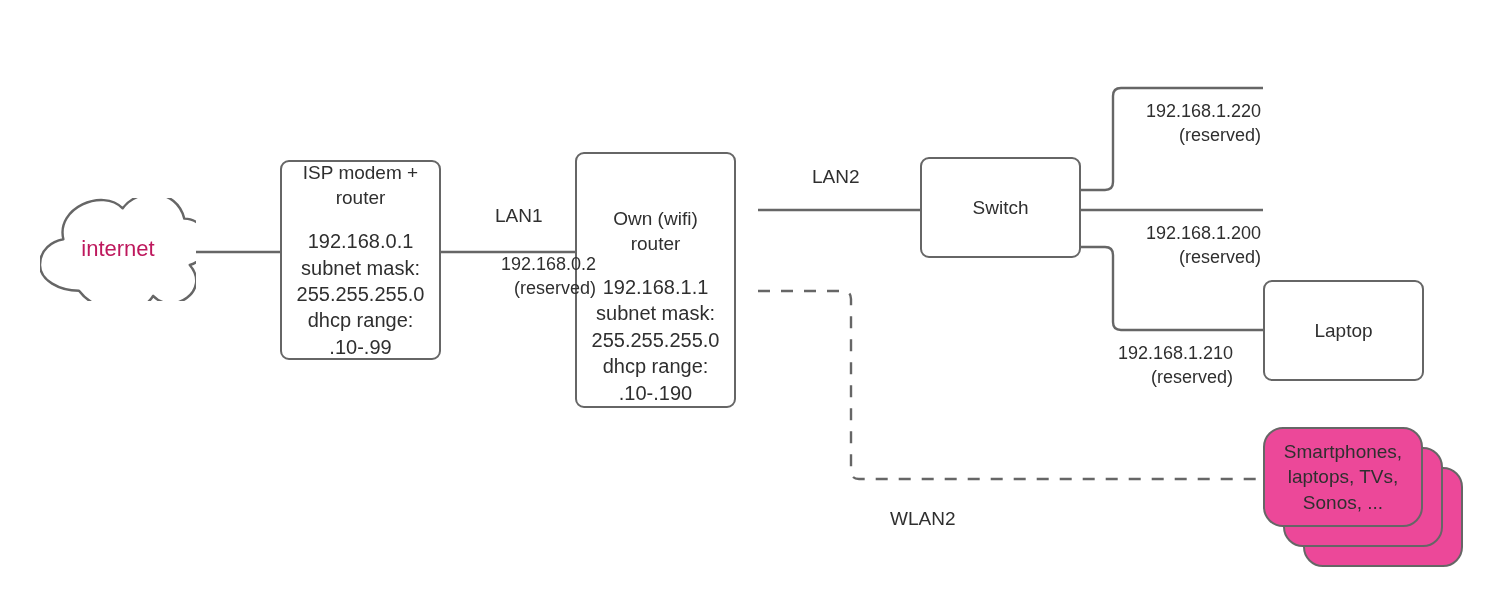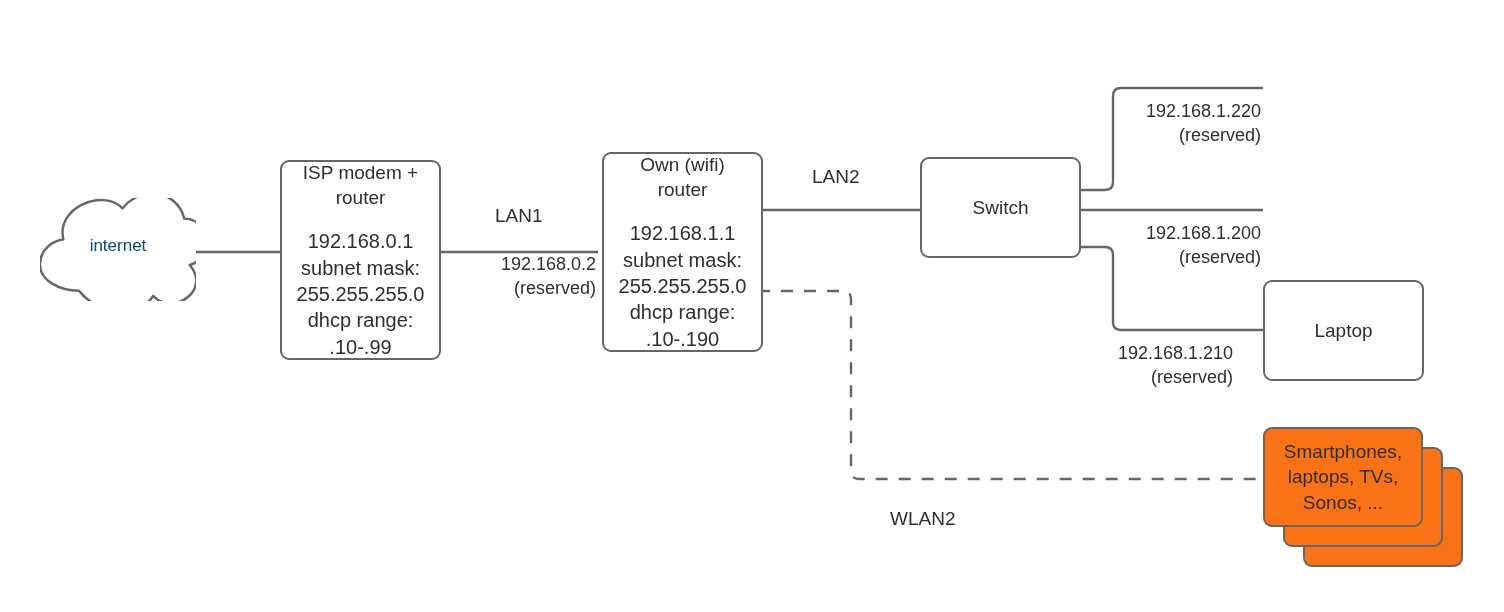--- a/index.html
+++ b/index.html
@@ -53,22 +53,22 @@
   }
 
   
   .stack {
     position: absolute;
   }
   .stack .sheet {
     position: absolute;
     box-sizing: border-box;
     border: 2px solid #666666;
-    border-radius: 9px;
-    background: #f97316;
+    border-radius: 20px;
+    background: #ec4899;
   }
   .stack .sheet.back2 { left: 40px; top: 40px; width: 160px; height: 100px; }
   .stack .sheet.back1 { left: 20px; top: 20px; width: 160px; height: 100px; }
   .stack .sheet.front {
     left: 0; top: 0; width: 160px; height: 100px;
     display: flex; align-items: center; justify-content: center;
     text-align: center;
   }
   .stack .sheet.front .title {
     font-size: 19px;
@@ -80,22 +80,22 @@
   
   .cloud {
     position: absolute;
   }
   .cloud .cloud-label {
     position: absolute;
     left: 0;
     top: 38px;
     width: 156px;
     text-align: center;
-    font-size: 17px;
-    color: #0c4a6e;
+    font-size: 22px;
+    color: #be185d;
   }
 
   
   .edge-label {
     position: absolute;
     font-size: 19px;
     color: #2f2f2f;
     white-space: nowrap;
     line-height: 1.3;
   }
@@ -149,21 +149,21 @@
   <div class="node" style="left:280px; top:160px; width:161px; height:200px;">
     <div class="title">ISP modem +
 router</div>
     <div class="detail">192.168.0.1
 subnet mask:
 255.255.255.0
 dhcp range:
 .10-.99</div>
   </div>
 
-  <div class="node" style="left:602px; top:152px; width:161px; height:200px;">
+  <div class="node" style="left:575px; top:152px; width:161px; height:256px;justify-content:flex-end;">
     <div class="title">Own (wifi)
 router</div>
     <div class="detail">192.168.1.1
 subnet mask:
 255.255.255.0
 dhcp range:
 .10-.190</div>
   </div>
 
   <div class="node" style="left:920px; top:157px; width:161px; height:101px;">

